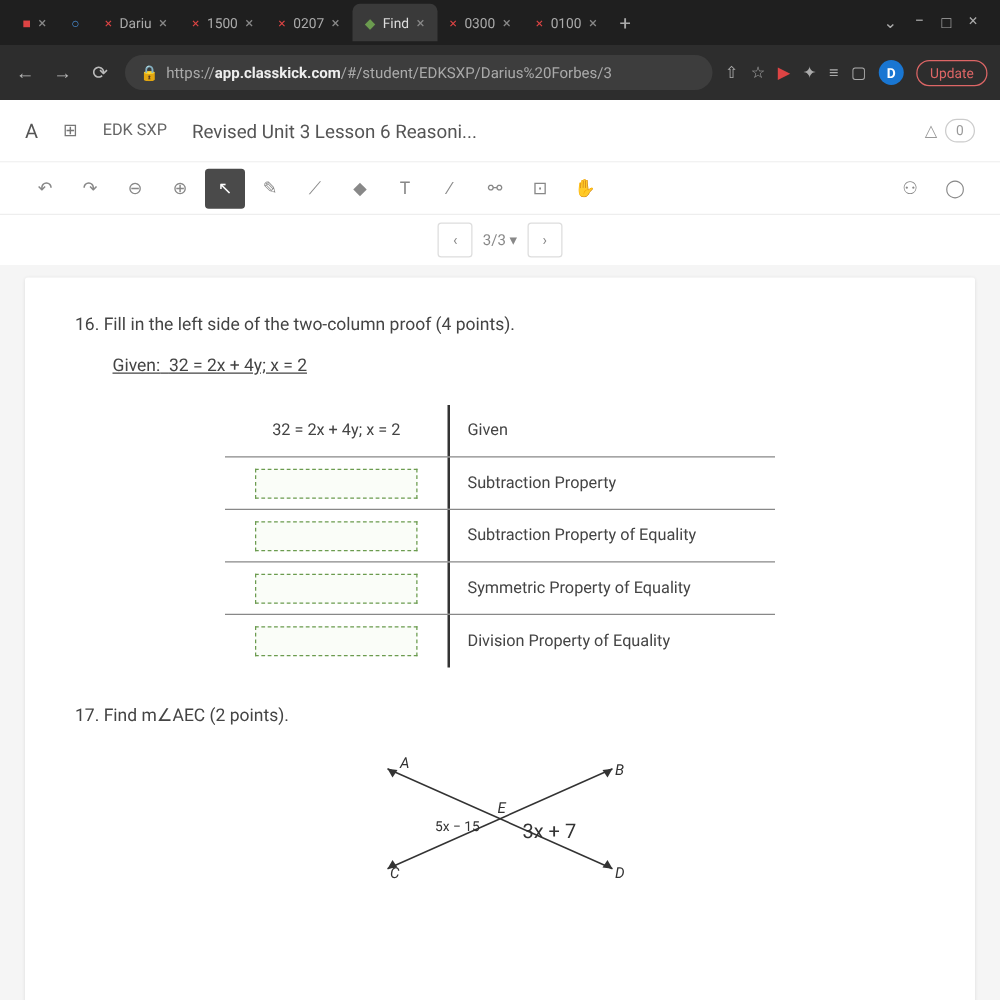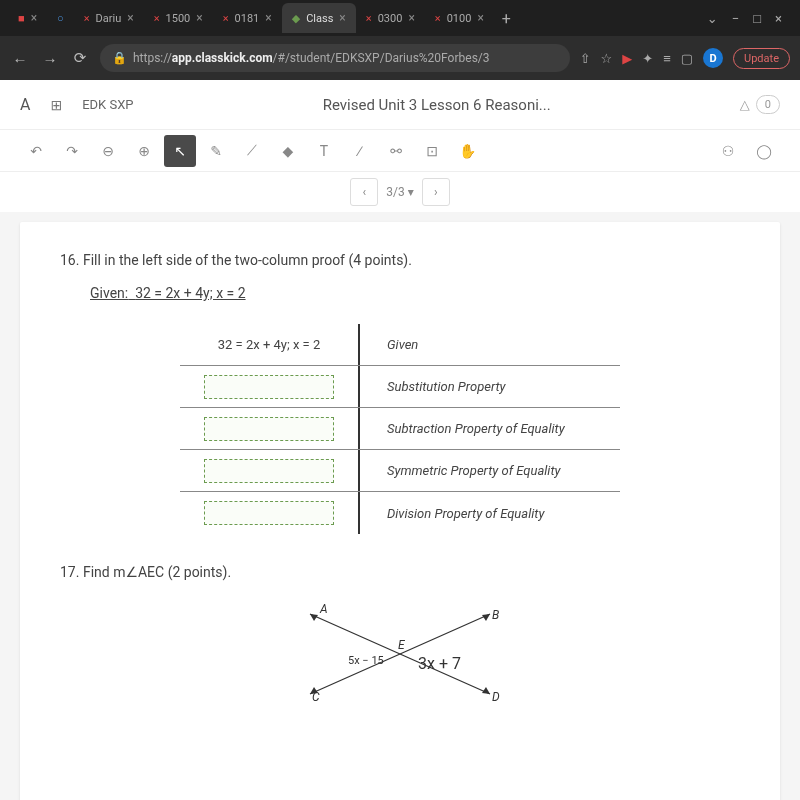--- a/index.html
+++ b/index.html
@@ -17,36 +17,36 @@
 .url-bar { flex: 1; display: flex; align-items: center; background: #3d3d3d; border-radius: 14px; height: 28px; padding: 0 12px; color: #aaa; font-size: 12px; gap: 6px; }
 .url-bold { color: #eee; font-weight: bold; }
 .right-icons { display: flex; gap: 10px; align-items: center; color: #aaa; font-size: 13px; }
 .avatar-d { width: 20px; height: 20px; border-radius: 50%; background: #1976d2; color: white; display: flex; align-items: center; justify-content: center; font-size: 11px; font-weight: bold; }
 .update-btn { border: 1px solid #d66; color: #d66; border-radius: 14px; padding: 3px 10px; font-size: 11px; }
 .app-content { background: #f5f5f5; height: 720px; overflow: hidden; }
 .app-header { background: #fff; display: flex; align-items: center; height: 50px; padding: 0 20px; gap: 20px; border-bottom: 1px solid #eee; }
 .app-logo { font-size: 16px; color: #555; }
 .app-dots { color: #777; font-size: 14px; }
 .class-name { color: #666; font-size: 13px; }
-.lesson-title { flex: 1; text-align: center; color: #555; font-size: 15px; }
+.lesson-title { flex: 1; text-align: left; color: #555; font-size: 15px; }
 .bell-badge { display: flex; align-items: center; gap: 6px; color: #999; font-size: 13px; }
 .badge-zero { border: 1px solid #ccc; border-radius: 10px; padding: 2px 8px; font-size: 11px; }
 .toolbar { background: #fff; display: flex; align-items: center; height: 42px; padding: 0 20px; gap: 4px; border-bottom: 1px solid #eee; }
 .tool-btn { width: 32px; height: 32px; display: flex; align-items: center; justify-content: center; color: #888; font-size: 14px; border-radius: 3px; }
 .tool-btn.active { background: #4a4a4a; color: #fff; }
 .page-nav { display: flex; justify-content: center; align-items: center; height: 40px; background: #fff; gap: 8px; color: #888; font-size: 12px; }
 .page-nav-btn { width: 28px; height: 28px; border: 1px solid #ddd; border-radius: 3px; display: flex; align-items: center; justify-content: center; }
 .worksheet { background: #fff; margin: 10px 20px; padding: 30px 40px; border-radius: 2px; box-shadow: 0 1px 3px rgba(0,0,0,0.1); height: 600px; overflow: hidden; }
 .question { color: #444; font-size: 14px; margin-bottom: 14px; }
 .given-prove { margin-left: 30px; margin-bottom: 20px; color: #444; font-size: 14px; line-height: 1.6; text-decoration: underline; }
 .proof-table { margin: 0 auto; width: 440px; }
 .proof-row { display: flex; border-bottom: 1px solid #888; height: 42px; align-items: center; }
 .proof-row:last-child { border-bottom: none; }
 .proof-left { width: 180px; display: flex; justify-content: center; align-items: center; border-right: 2px solid #333; height: 100%; color: #444; font-size: 13px; }
-.proof-right { flex: 1; padding-left: 27px; color: #444; font-size: 13px; font-style: italic; }
+.proof-right { flex: 1; padding-left: 14px; color: #444; font-size: 13px; }
 .answer-box { border: 1.5px dashed #6b9b4f; width: 130px; height: 24px; background: #fafdf8; }
 .question-17 { margin-top: 30px; color: #444; font-size: 14px; margin-bottom: 14px; }
 .geometry-fig { position: relative; width: 260px; height: 120px; margin: 0 auto; }
 .geo-label { position: absolute; font-size: 12px; font-style: italic; color: #333; }
 </style>
 </head>
 <body>
 
 <div class="browser-chrome">
   <div class="tab-bar">
@@ -62,26 +62,26 @@
         <span>Dariu</span>
         <span class="tab-close">×</span>
       </div>
     <div class="tab">
         <span class="tab-close-red">×</span>
         <span>1500</span>
         <span class="tab-close">×</span>
       </div>
     <div class="tab">
         <span class="tab-close-red">×</span>
-        <span>0181</span>
+        <span>0207</span>
         <span class="tab-close">×</span>
       </div>
     <div class="tab active">
         <span style="color:#6b9b4f">◆</span>
-        <span>Class</span>
+        <span>Find</span>
         <span class="tab-close">×</span>
       </div>
     <div class="tab">
         <span class="tab-close-red">×</span>
         <span>0300</span>
         <span class="tab-close">×</span>
       </div>
     <div class="tab">
         <span class="tab-close-red">×</span>
         <span>0100</span>
@@ -159,21 +159,21 @@
 
     <div class="proof-table">
       <div class="proof-row">
         <div class="proof-left">32 = 2x + 4y; x = 2</div>
         <div class="proof-right">Given</div>
       </div>
       <div class="proof-row">
         <div class="proof-left">
             <div class="answer-box"></div>
           </div>
-        <div class="proof-right">Substitution Property</div>
+        <div class="proof-right">Subtraction Property</div>
       </div>
       <div class="proof-row">
         <div class="proof-left">
             <div class="answer-box"></div>
           </div>
         <div class="proof-right">Subtraction Property of Equality</div>
       </div>
       <div class="proof-row">
         <div class="proof-left">
             <div class="answer-box"></div>

